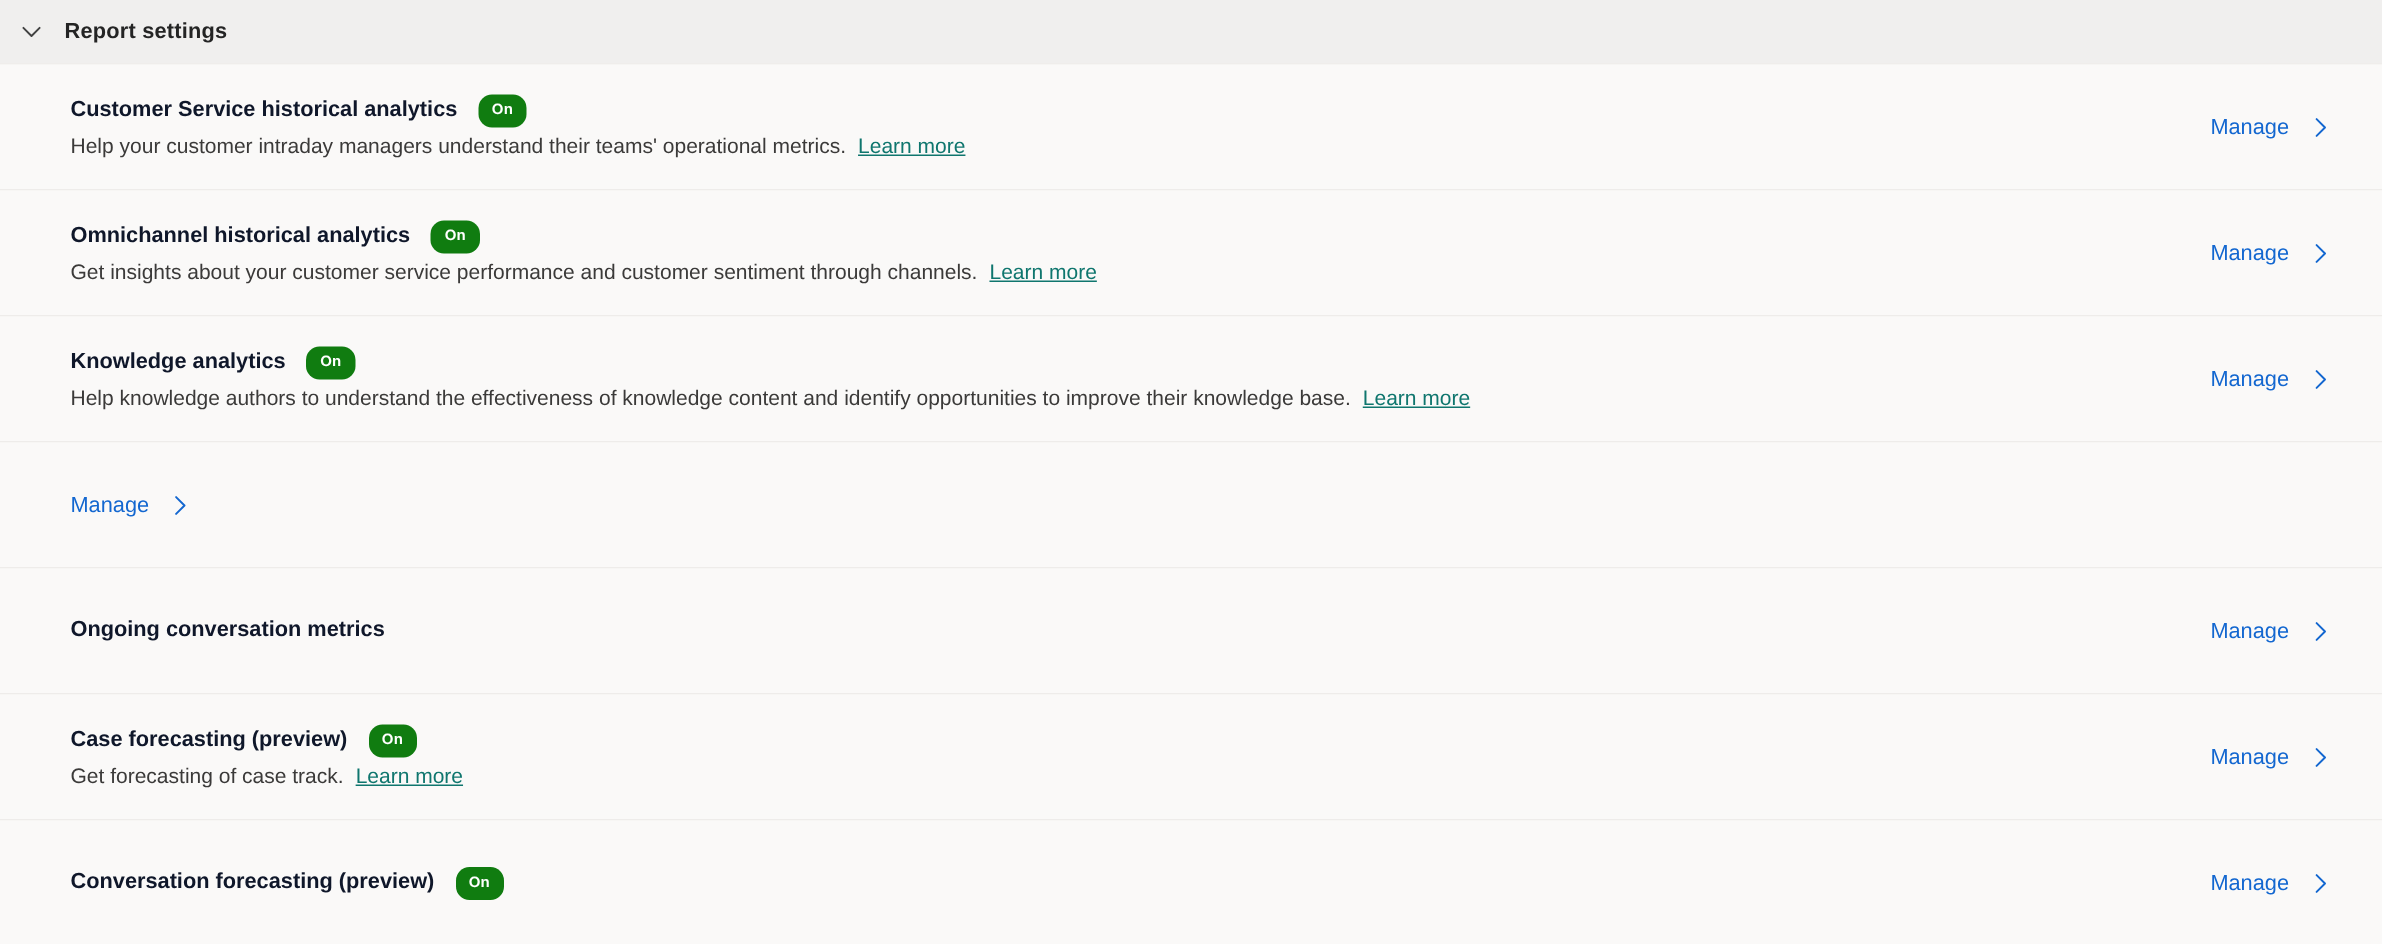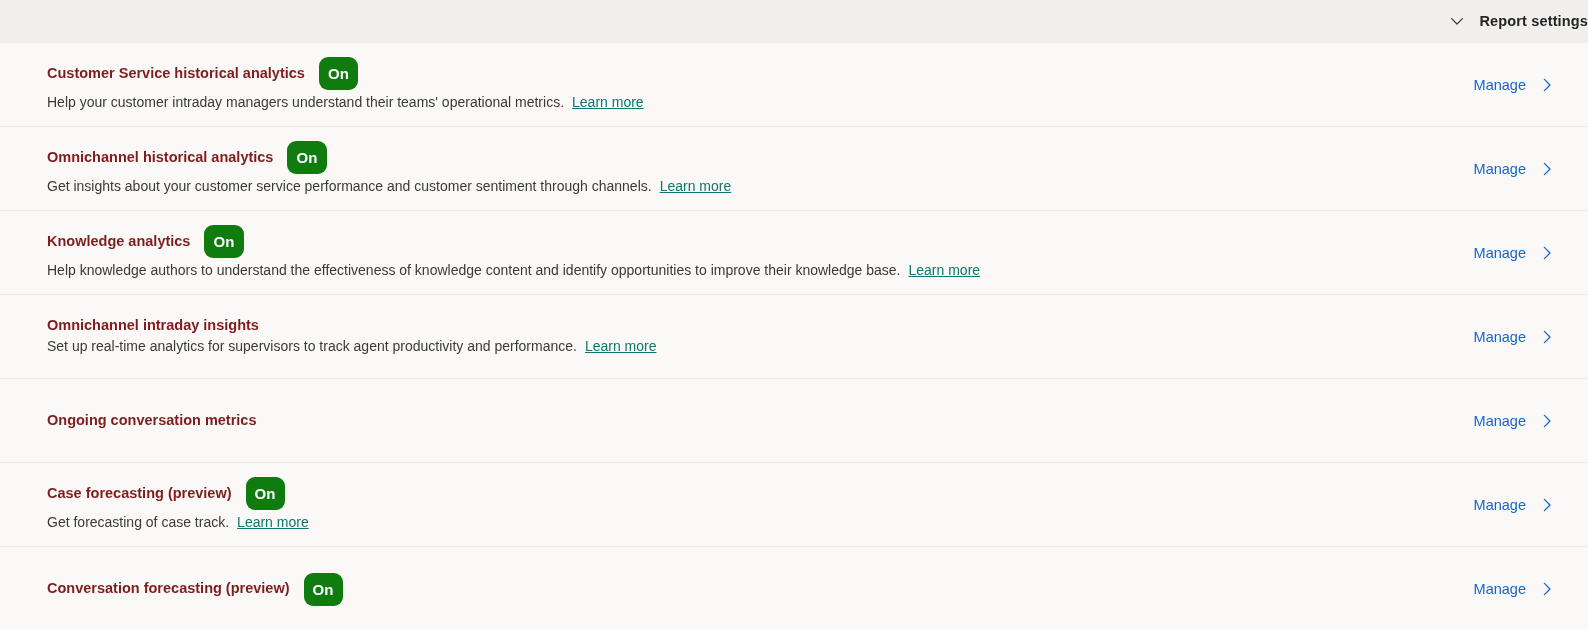--- a/index.html
+++ b/index.html
@@ -17,21 +17,20 @@
   }
 
   
   .section-header {
     height: 43px;
     background: #f0efee;
     display: flex;
     align-items: center;
     padding-left: 8px;
     border-bottom: 1px solid #efedeb;
-    justify-content: flex-end;
   }
   .chev-down {
     width: 26px;
     height: 26px;
     display: flex;
     align-items: center;
     justify-content: center;
     flex: 0 0 auto;
     cursor: pointer;
   }
@@ -69,35 +68,35 @@
   }
   .title-line {
     display: flex;
     align-items: center;
     gap: 0;
     line-height: 1.1;
   }
   .row-title {
     font-size: 14.5px;
     font-weight: 600;
-    color: #7f1d1d;
+    color: #0f172a;
     white-space: nowrap;
   }
   .badge {
     display: inline-flex;
     align-items: center;
     justify-content: center;
-    height: 33px;
+    height: 22px;
     min-width: 32px;
     padding: 0 9px;
     margin-left: 14px;
     border-radius: 9px;
     background: #107c10;
     color: #ffffff;
-    font-size: 15px;
+    font-size: 10px;
     font-weight: 600;
     line-height: 1;
     letter-spacing: 0.01em;
   }
 
   .desc-line {
     font-size: 14px;
     font-weight: 400;
     color: #3b3a39;
     line-height: 1.25;
@@ -193,29 +192,20 @@
       <span>Manage</span>
       <span class="chev-right">
         <svg width="18" height="18" viewBox="0 0 18 18" fill="none" aria-hidden="true">
           <path d="M6.4 3.4 L12 9 L6.4 14.6" stroke="#1367d0" stroke-width="1.3" stroke-linecap="round" stroke-linejoin="round"></path>
         </svg>
       </span>
     </div>
   </div>
 
   <div class="row">
-    <div class="row-main">
-      <div class="title-line">
-        <span class="row-title">Omnichannel intraday insights</span>
-
-      </div>
-      <div class="desc-line">
-        <span>Set up real-time analytics for supervisors to track agent productivity and performance.</span><a class="learn-more">Learn more</a>
-      </div>
-    </div>
     <div class="manage">
       <span>Manage</span>
       <span class="chev-right">
         <svg width="18" height="18" viewBox="0 0 18 18" fill="none" aria-hidden="true">
           <path d="M6.4 3.4 L12 9 L6.4 14.6" stroke="#1367d0" stroke-width="1.3" stroke-linecap="round" stroke-linejoin="round"></path>
         </svg>
       </span>
     </div>
   </div>
 

